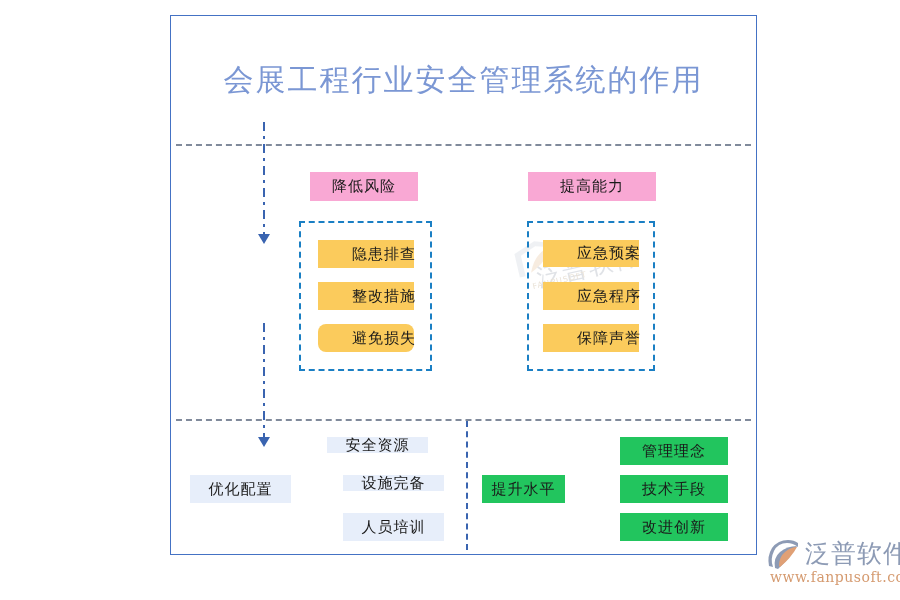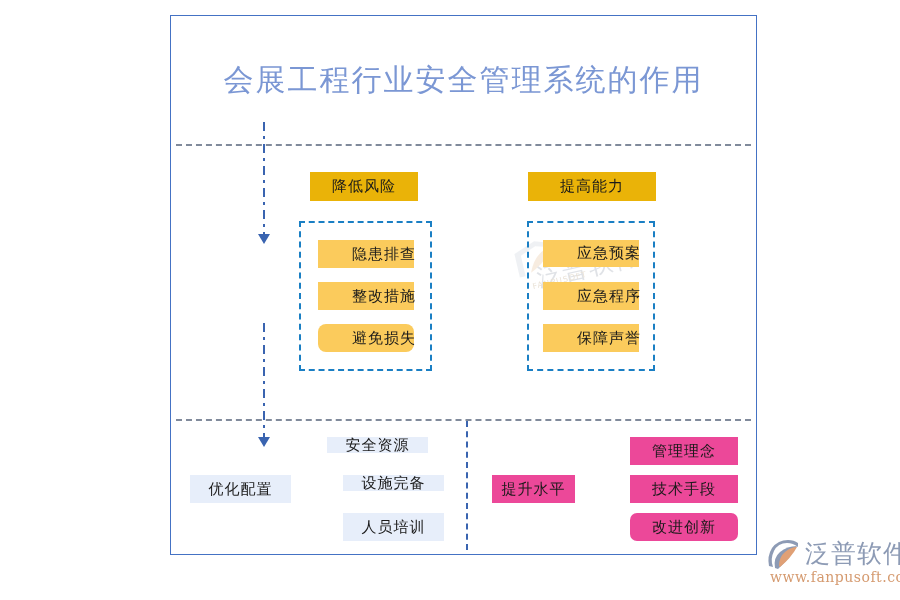--- a/index.html
+++ b/index.html
@@ -128,24 +128,24 @@
     box-sizing: border-box;
     display: flex;
     align-items: center;
     justify-content: center;
     font-size: 15px;
     color: #1a1a1a;
     letter-spacing: 1px;
     white-space: nowrap;
     font-family: "DejaVu Sans", "Liberation Sans", sans-serif;
   }
-  .box.mint   { background: #eab308; }
+  .box.mint   { background: #f9a8d4; }
   .box.amber  { background: #fbcb5c; padding-left: 36px; }
   .box.blue   { background: #e7eefa; }
-  .box.green  { background: #ec4899; margin-left: 10px; }
+  .box.green  { background: #22c55e; }
 
   
   .group-dash {
     position: absolute;
     box-sizing: border-box;
     border: 2px dashed #1a7fc4;
     background: transparent;
   }
 
   
@@ -229,21 +229,21 @@
 <div class="box blue" style="left:190px; top:475px; width:101px; height:28px;">优化配置</div>
 
 <div class="box blue" style="left:327px; top:437px; width:101px; height:16px;">安全资源</div>
 <div class="box blue" style="left:343px; top:475px; width:101px; height:16px;">设施完备</div>
 <div class="box blue" style="left:343px; top:513px; width:101px; height:28px;">人员培训</div>
 
 <div class="box green" style="left:482px; top:475px; width:83px; height:28px;">提升水平</div>
 
 <div class="box green" style="left:620px; top:437px; width:108px; height:28px;">管理理念</div>
 <div class="box green" style="left:620px; top:475px; width:108px; height:28px;">技术手段</div>
-<div class="box green" style="left:620px; top:513px; width:108px; height:28px;border-radius:7px;">改进创新</div>
+<div class="box green" style="left:620px; top:513px; width:108px; height:28px;">改进创新</div>
 
 <div id="logo">
   <svg id="logo-mark" viewBox="0 0 36 34">
     <path d="M3 28 Q1 18 6 10 Q12 2 22 2 Q28 2 32 5 L32 9 Q27 5 21 5 Q12 5 8 13 Q4 21 7 29 Z" fill="#8d9bb5"></path>
     <path d="M9 30 Q7 20 14 14 Q21 8 31 8 Q24 20 12 31 Z" fill="#8d9bb5"></path>
     <path d="M13 28 Q13 19 19 14 Q25 9 31 9 Q25 20 14 29 Z" fill="#e0a075"></path>
   </svg>
   <div id="logo-name">泛普软件</div>
   <div id="logo-url">www.fanpusoft.com</div>
 </div>

